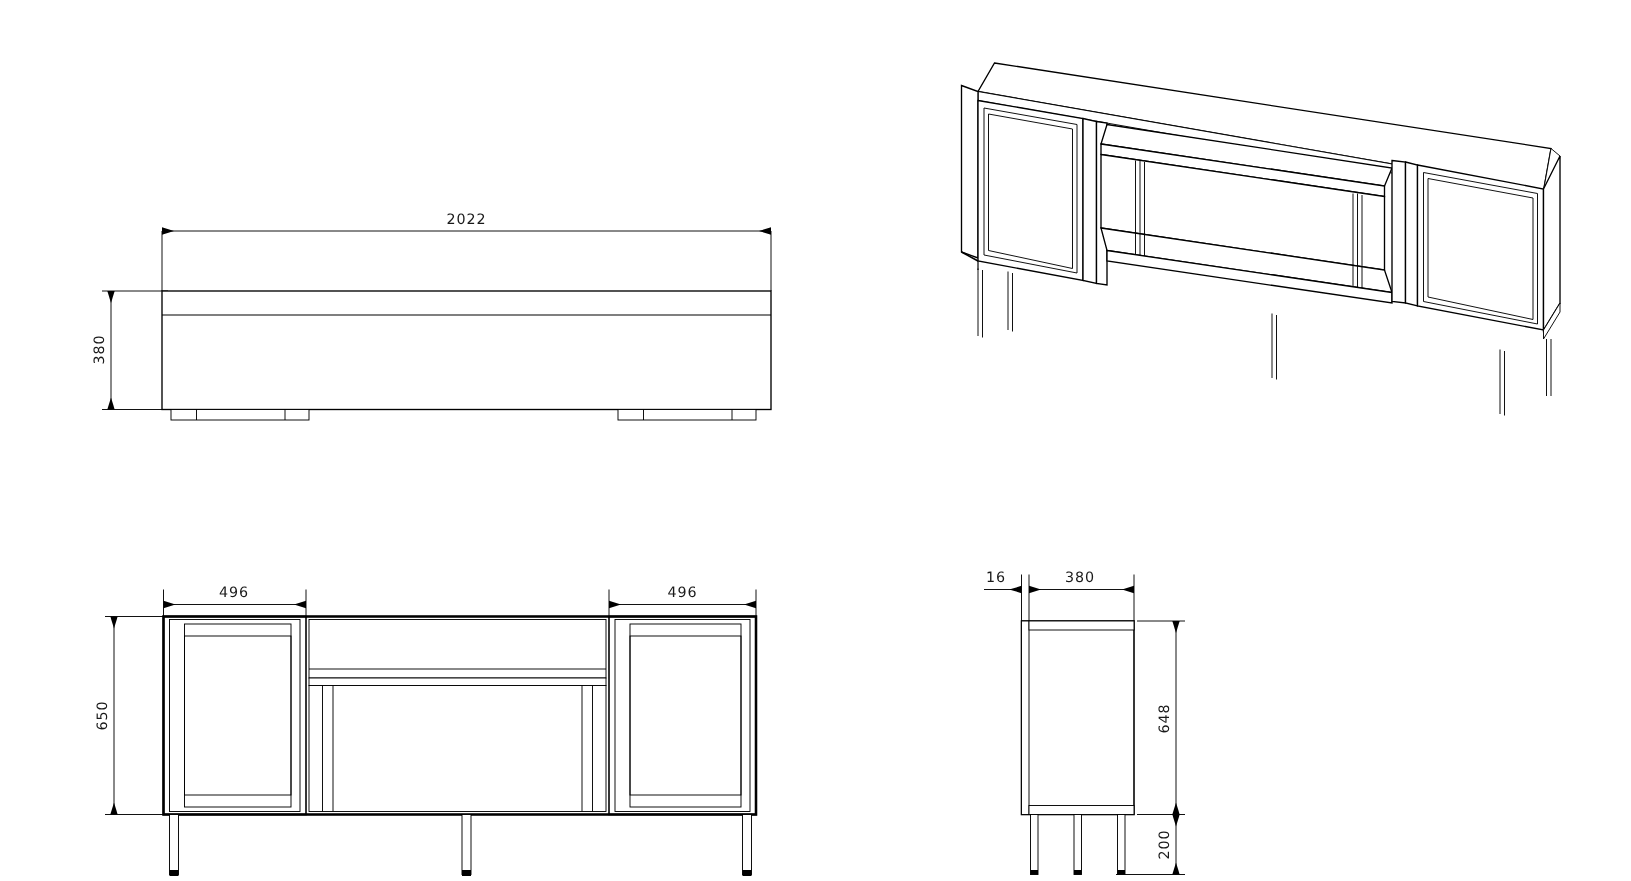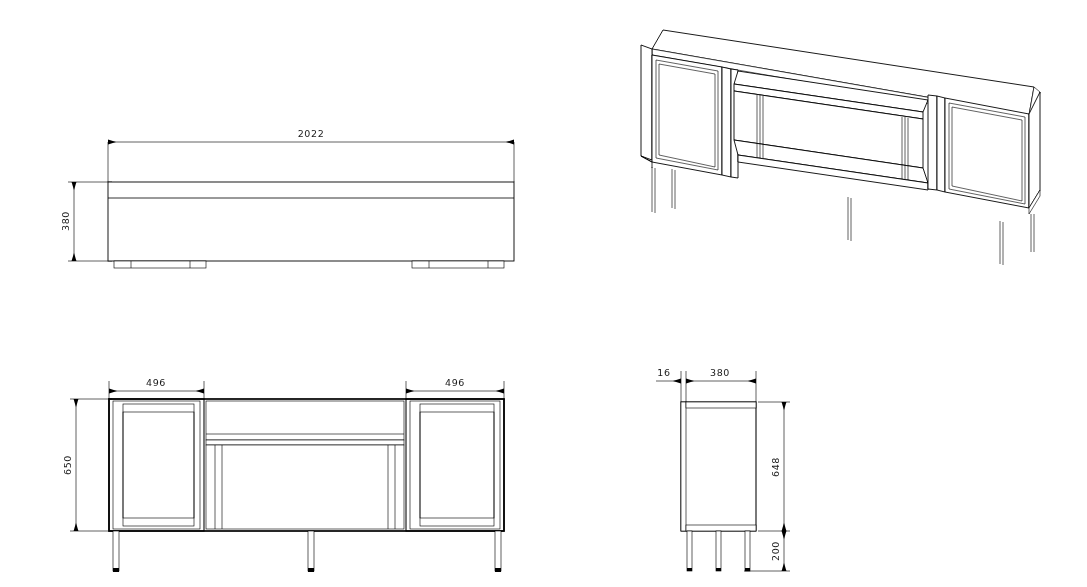--- a/index.html
+++ b/index.html
@@ -11,21 +11,21 @@
   body {
     width: 1087px;
     height: 587px;
     position: relative;
     overflow: hidden;
     font-family: "DejaVu Sans", "Liberation Sans", sans-serif;
   }
   #drawing-root {
     position: absolute;
     left: 0;
-    top: 0;
+    top: 12px;
     width: 1087px;
     height: 471px;
   }
   svg.sheet {
     display: block;
     width: 1087px;
     height: 587px;
     background: #ffffff;
   }
   

